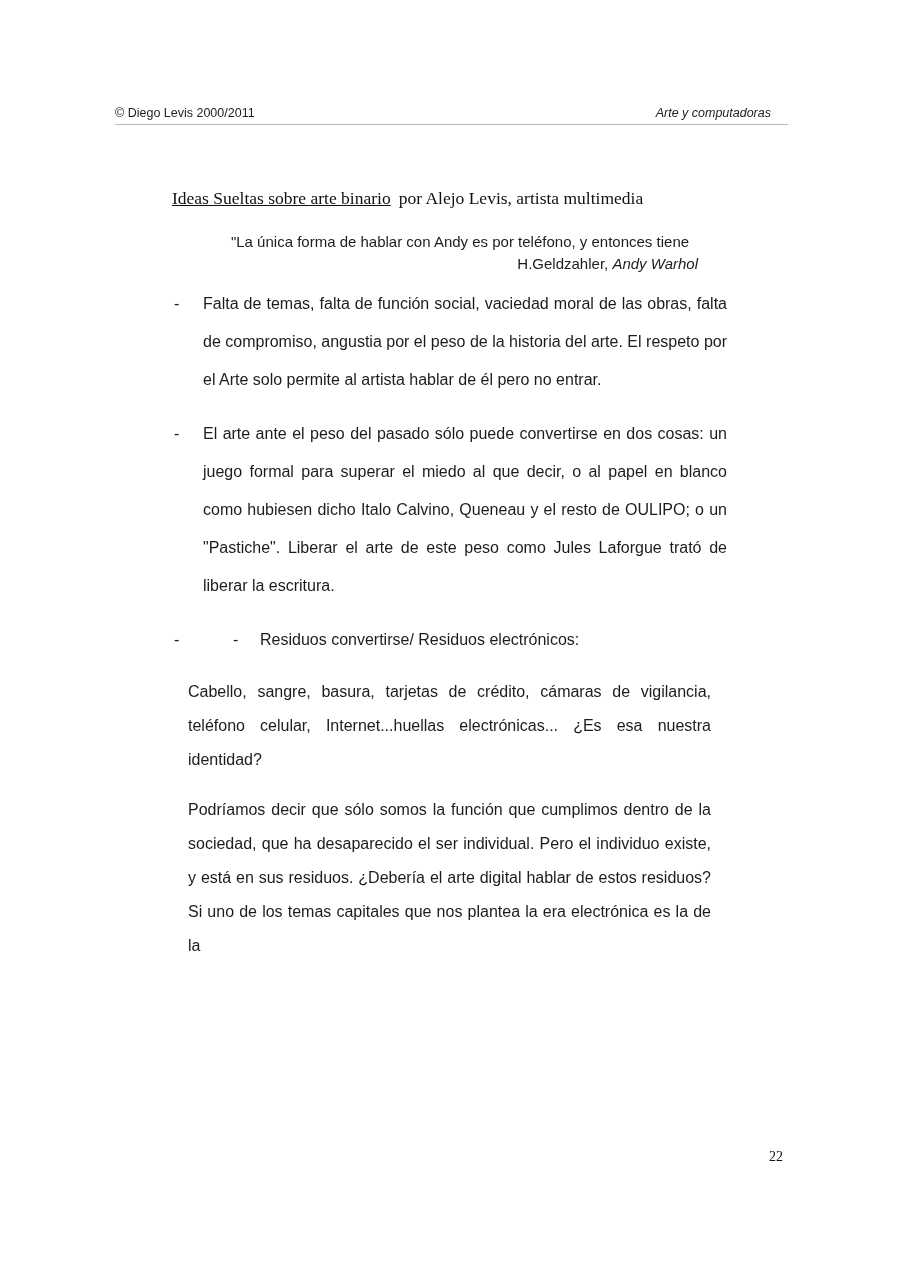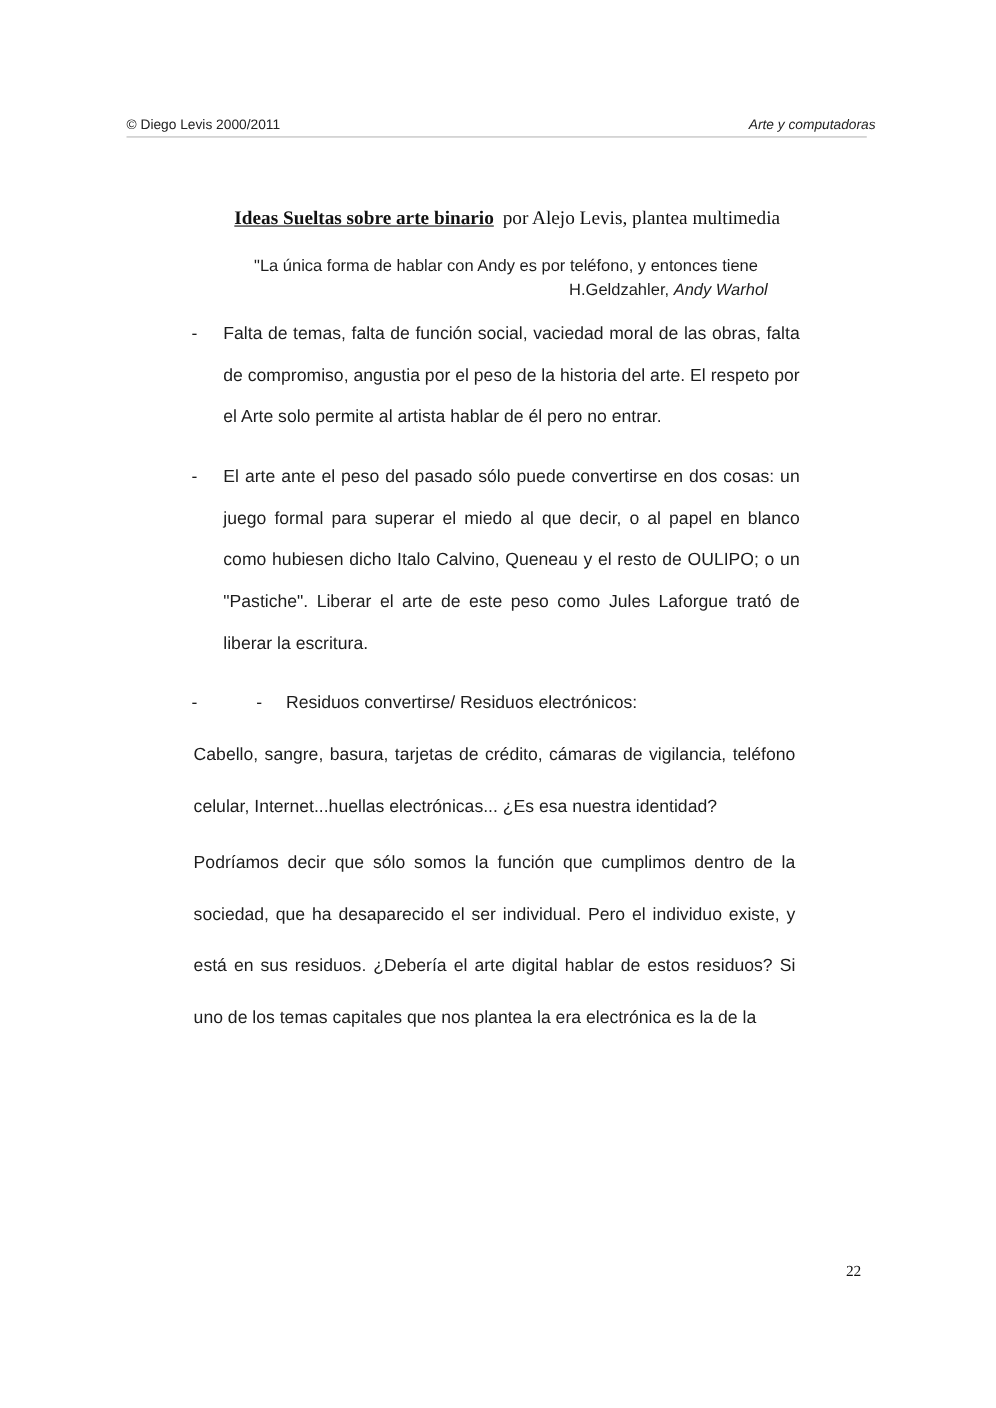--- a/index.html
+++ b/index.html
@@ -6,72 +6,72 @@
   .page {
     position:relative; width:905px; height:1280px; background:#ffffff;
     color:#1c1c1c; overflow:hidden;
     font-family:"Liberation Sans", sans-serif;
   }
   .header-left {
     position:absolute; top:106px; left:115px;
     font-size:12.5px; color:#222;
   }
   .header-right {
-    position:absolute; top:106px; right:109px;
+    position:absolute; top:106px; right:134px;
     font-size:12.5px; font-style:italic; color:#222;text-align:right;
   }
   .header-rule {
     position:absolute; top:124px; left:115px; width:673px;
     border-top:1px solid #b8b8b8; height:0;
   }
   .content { position:absolute; left:172px; top:187px; width:555px; }
   .doc-title {
     font-family:"Liberation Serif", serif; font-size:17.5px; line-height:22px;
     color:#111; white-space:nowrap;
   }
-  .doc-title .title-main { font-weight:bold; text-decoration:underline;margin-left:41px; }
+  .doc-title .title-main { font-weight:normal; text-decoration:underline; }
   .doc-title .title-byline { margin-left:8px; }
   .quote {
     margin:22px 0 0 50px; width:476px;
     font-size:15px; line-height:22px; text-align:center; color:#1c1c1c;
   }
   .quote-attr { text-align:right; }
   .quote-attr .work { font-style:italic; }
   .bullet-list { margin-top:10px; }
   .bullet-item {
     position:relative; padding-left:31px; margin-bottom:16px;
     font-size:16px; line-height:38px; text-align:justify;
   }
   .bullet-marker { position:absolute; left:2px; top:0; }
   .sub-bullet {
     position:relative; padding-left:88px; margin:10px 0 0 0;
     font-size:16px; line-height:38px;
   }
   .sub-bullet .sub-marker { position:absolute; left:61px; top:0; }
   .paragraph {
-    margin:4px; font-size:16px; line-height:47px; text-align:justify;
+    margin:16px; font-size:16px; line-height:34px; text-align:justify;
   }
   .page-number {
     position:absolute; top:1149px; left:769px;
     font-family:"Liberation Serif", serif; font-size:14px; color:#111;
   }
 </style>
 </head>
 <body>
 
 <div class="page">
 
   <div class="header-left">© Diego Levis 2000/2011</div>
   <div class="header-right">Arte y computadoras</div>
   <div class="header-rule"></div>
 
   <div class="content">
 
     <div class="doc-title">
-      <span class="title-main">Ideas Sueltas sobre arte binario</span><span class="title-byline">por Alejo Levis, plantea multimedia</span>
+      <span class="title-main">Ideas Sueltas sobre arte binario</span><span class="title-byline">por Alejo Levis, artista multimedia</span>
     </div>
 
     <div class="quote">
       <div>"La única forma de hablar con Andy es por teléfono, y entonces tiene</div>
       <div class="quote-attr">
         <span>H.Geldzahler, </span><span class="work">Andy Warhol</span>
       </div>
     </div>
 
     <div class="bullet-list">

